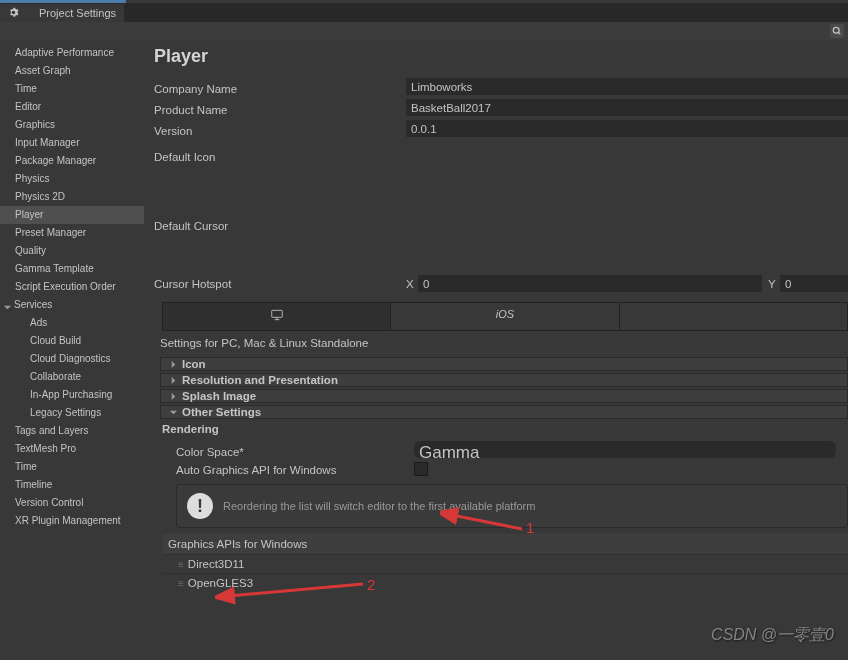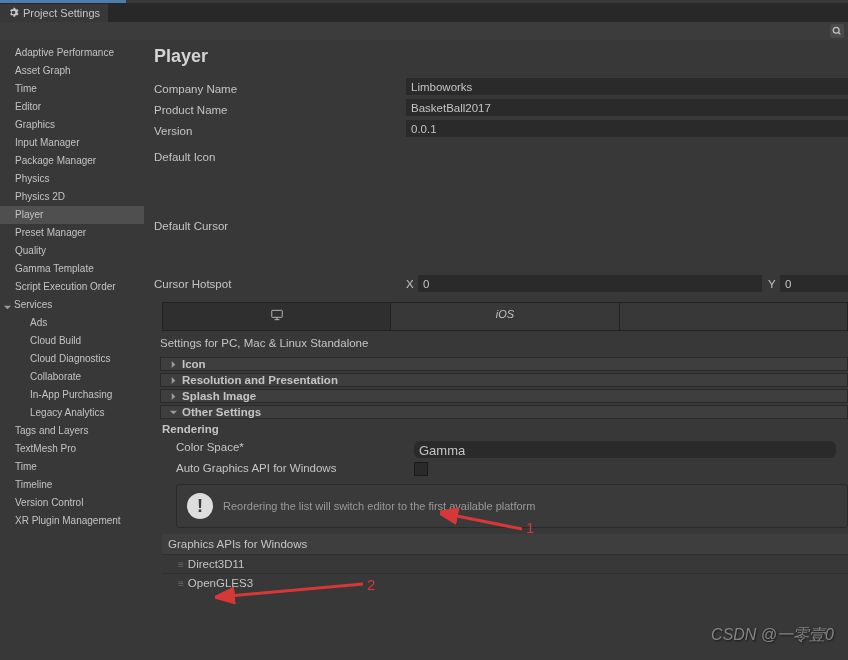--- a/index.html
+++ b/index.html
@@ -2,21 +2,21 @@
 <html><head>
   <meta charset="utf-8">
   <style>
     * { margin: 0; padding: 0; box-sizing: border-box; font-family: -apple-system, BlinkMacSystemFont, "Segoe UI", sans-serif; }
     body { background: #383838; color: #c4c4c4; font-size: 12px; width: 848px; height: 660px; overflow: hidden; position: relative; }
     
     .top-accent { height: 3px; background: #383838; display: flex; }
     .top-accent-blue { width: 126px; height: 3px; background: #4d7eab; }
     
     .tab-bar { background: #282828; display: flex; align-items: center; height: 19px; }
-    .tab { background: #383838; padding: 3px 8px; display: flex; align-items: center; gap: 4px; font-size: 11px; }
+    .tab { background: #383838; padding: 3px 8px; display: flex; align-items: center; gap: 20px; font-size: 11px; }
     .tab-gear { width: 11px; height: 11px; }
     
     .search-bar { background: #3c3c3c; height: 18px; display: flex; justify-content: flex-end; align-items: center; padding-right: 4px; }
     .search-icon { width: 14px; height: 14px; background: #4a4a4a; border-radius: 2px; display: flex; align-items: center; justify-content: center; }
     
     .main-content { display: flex; height: calc(100% - 40px); }
     
     .sidebar { width: 144px; background: #383838; overflow-y: auto; padding-top: 4px; }
     .sidebar-item { padding: 2px 6px 2px 15px; cursor: pointer; white-space: nowrap; font-size: 10px; line-height: 14px; }
     .sidebar-item.selected { background: #4f4f4f; }
@@ -50,23 +50,23 @@
     .settings-section { margin-top: 6px; margin-left: 6px; }
     .section-title { font-size: 11.5px; margin-bottom: 8px; }
     
     .foldout { background: #3e3e3e; border: 1px solid #2a2a2a; padding: 0 8px; margin-bottom: 2px; display: flex; align-items: center; gap: 4px; cursor: pointer; }
     .foldout-arrow { width: 9px; height: 9px; }
     .foldout-title { font-size: 11.5px; font-weight: 600; }
     
     .other-settings-content { margin-top: 4px; margin-left: 2px; }
     .subsection-title { font-size: 11.5px; font-weight: 600; margin-bottom: 4px; }
     
-    .setting-row { display: flex; align-items: flex-start; padding: 2px 12px 2px 14px; }
+    .setting-row { display: flex; align-items: flex-end; padding: 2px 12px 2px 14px; }
     .setting-label { width: 238px; font-size: 11.5px; }
-    .setting-value { flex: 1; background: #2a2a2a; padding: 2px 5px; font-size: 13px; height: 17px; border-radius: 6px; }
+    .setting-value { flex: 1; background: #2a2a2a; padding: 2px 5px; font-size: 17px; height: 17px; border-radius: 6px; }
     .checkbox { width: 14px; height: 14px; background: #2a2a2a; border: 1px solid #1a1a1a; }
     
     .info-box { background: #3a3a3a; border: 1px solid #2a2a2a; border-radius: 3px; padding: 8px 10px; margin: 6px 0 6px 14px; display: flex; align-items: center; gap: 10px; }
     .info-icon { width: 26px; height: 26px; background: #ddd; border-radius: 50%; display: flex; align-items: center; justify-content: center; flex-shrink: 0; position: relative; }
     .info-icon::after { content: "!"; color: #3a3a3a; font-weight: bold; font-size: 18px; }
     .info-text { font-size: 11px; color: #999; }
     
     .api-list-header { background: #3e3e3e; padding: 4px 6px; font-size: 11.5px; margin-top: 2px; }
     .api-list { background: #383838; }
     .api-item { padding: 3px 6px 3px 16px; font-size: 11.5px; display: flex; align-items: center; gap: 6px; border-top: 1px solid #2f2f2f; }
@@ -123,21 +123,21 @@
       <svg class="expand-arrow" viewBox="0 0 10 10" fill="#999">
           <path d="M1 3 L5 7 L9 3 Z"></path>
         </svg>
       <span>Services</span>
     </div>
     <div class="sidebar-item child">Ads</div>
     <div class="sidebar-item child">Cloud Build</div>
     <div class="sidebar-item child">Cloud Diagnostics</div>
     <div class="sidebar-item child">Collaborate</div>
     <div class="sidebar-item child">In-App Purchasing</div>
-    <div class="sidebar-item child">Legacy Analytics</div>
+    <div class="sidebar-item child">Legacy Settings</div>
     <div class="sidebar-item">Tags and Layers</div>
     <div class="sidebar-item">TextMesh Pro</div>
     <div class="sidebar-item">Time</div>
     <div class="sidebar-item">Timeline</div>
     <div class="sidebar-item">Version Control</div>
     <div class="sidebar-item">XR Plugin Management</div>
   </div>
 
   <div class="content">
     <div class="page-title">Player</div>

